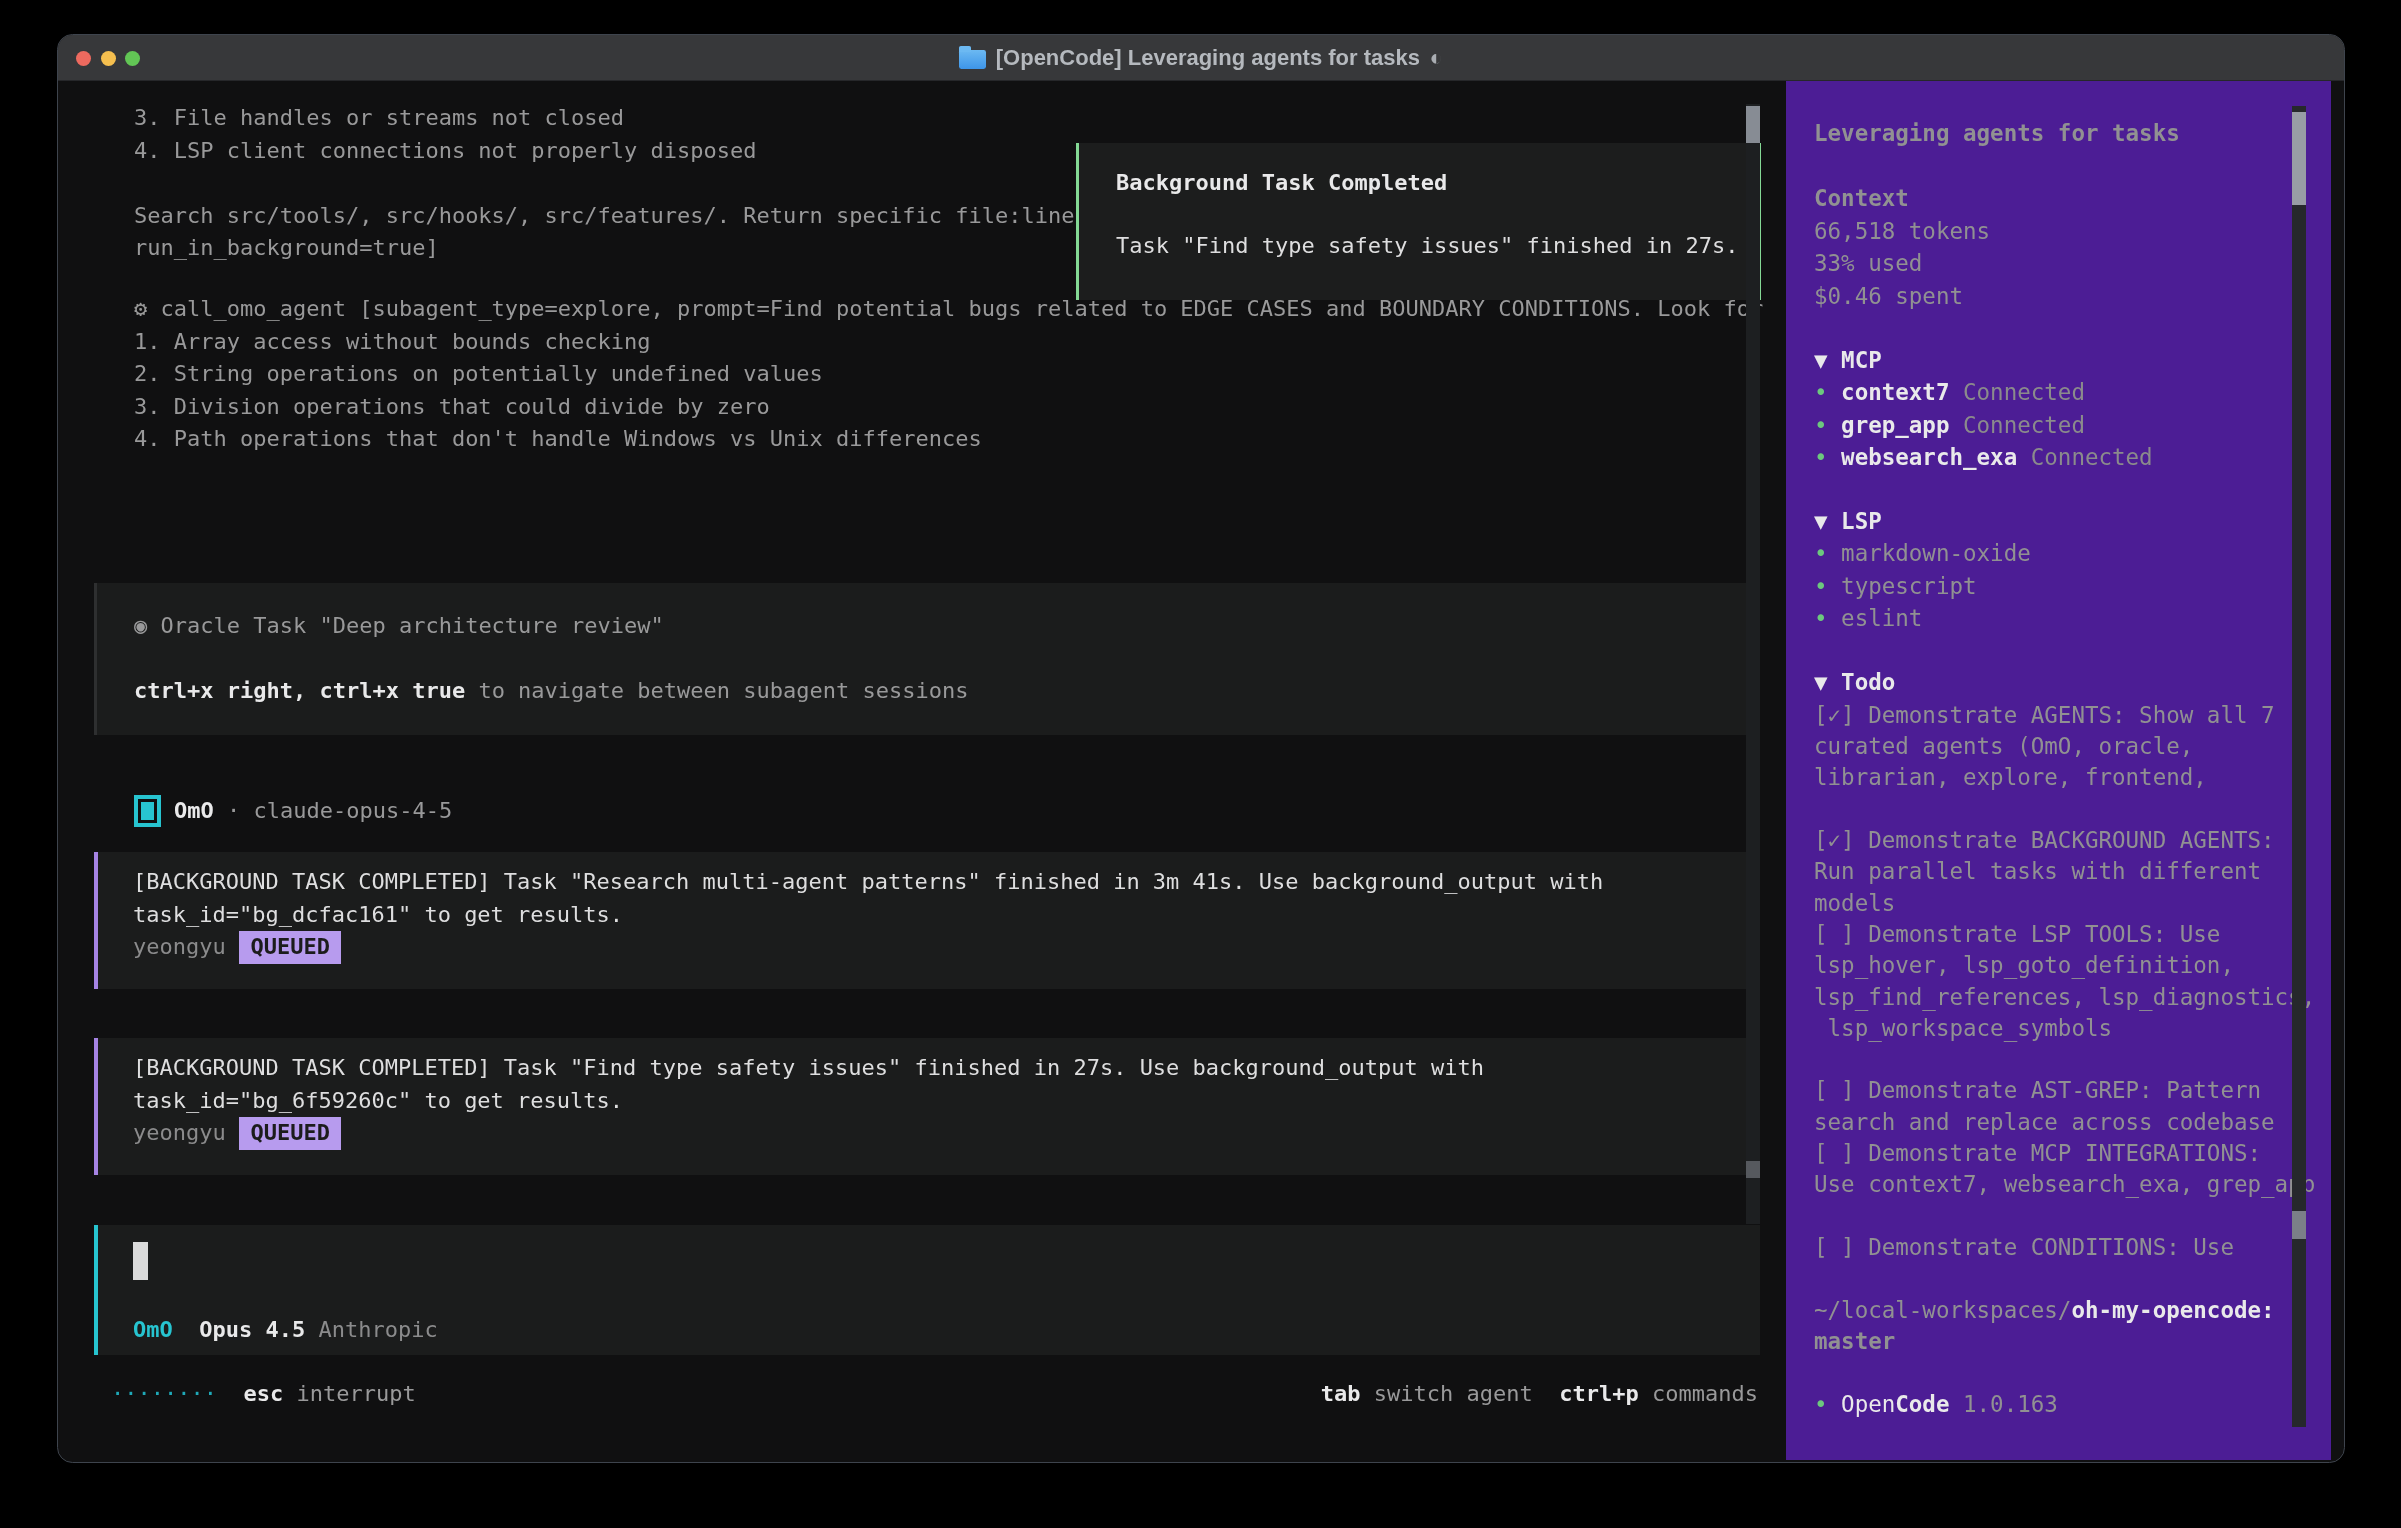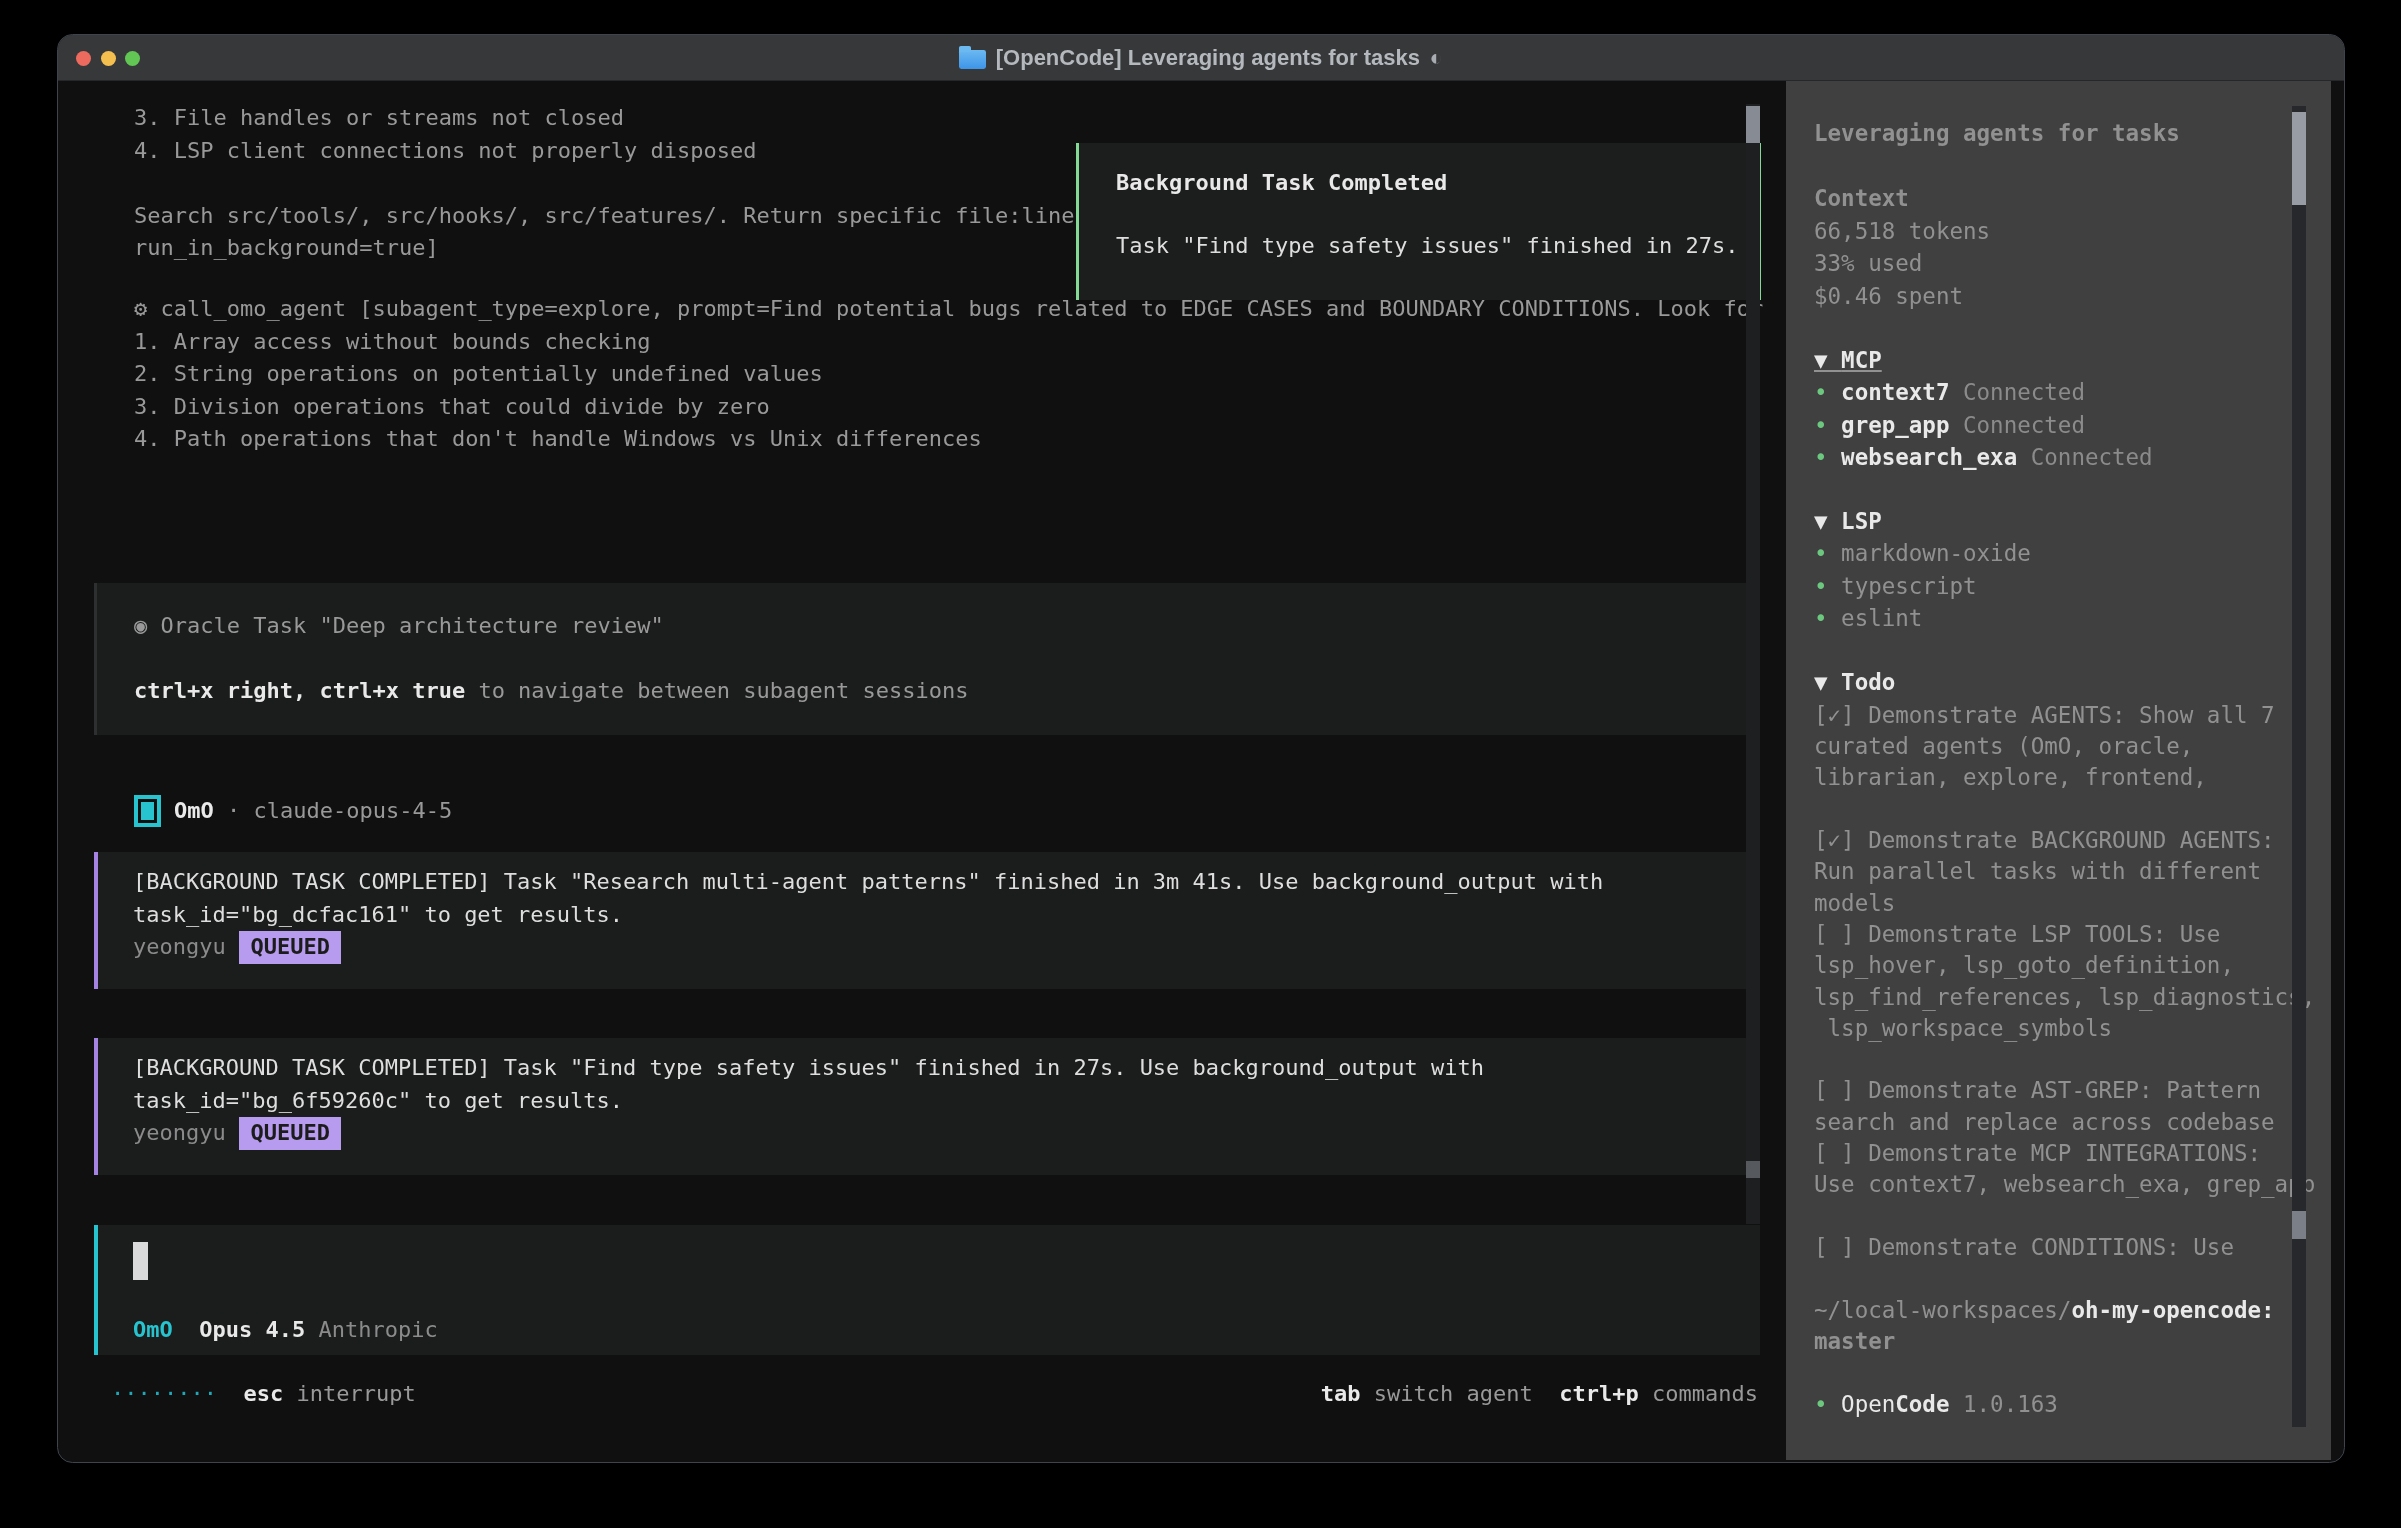--- a/index.html
+++ b/index.html
@@ -31,21 +31,21 @@
   .gear{color:#9a9a9a;}
   .box{position:absolute;background:#1b1c1c;box-sizing:border-box;}
   .oracle{border-left:3.5px solid #2e2f30;}
   .msg{border-left:4.7px solid #a583e3;}
   .inputbox{border-left:4.7px solid #27c4d0;}
   .toast{position:absolute;background:#1c1d1d;border-left:3px solid #84d995;
          border-right:3px solid #84d995;box-sizing:border-box;}
   .badge{display:inline-block;background:#b79bee;color:#1c1c1c;font-weight:bold;
          padding:0 11.2px;margin-left:13.6px;}
   .cursor{position:absolute;background:#dadada;}
-  .sb{position:absolute;background:#404040;}
+  .sb{position:absolute;background:#4c1d95;}
   .line{position:absolute;font-size:22.5px;line-height:31px;color:#919192;white-space:pre;}
   .gdot{color:#6cc87e;}
   .tri{color:#e9e9ea;}
   .dots{color:#1fa9b8;}
   .track{position:absolute;background:#212326;}
   .thumb{position:absolute;background:#989da5;}
 </style>
 </head>
 <body>
 
@@ -113,21 +113,21 @@
   <div class="thumb" style="left:1688px;top:1126px;width:14px;height:16.5px;background:#56595e;"></div>
 
   <div class="sb" style="left:1728px;top:46px;width:545px;height:1379px;">
     <div class="line w" style="left:28px;top:37px;">Leveraging agents for tasks</div>
 
     <div class="line w" style="left:28px;top:102px;">Context</div>
     <div class="line" style="left:28px;top:135px;">66,518 tokens</div>
     <div class="line" style="left:28px;top:167px;">33% used</div>
     <div class="line" style="left:28px;top:200px;">$0.46 spent</div>
 
-    <div class="line" style="left:28px;top:264px;text-decoration:underline;"><span class="tri">▼ </span><span class="w">MCP</span></div>
+    <div class="line" style="left:28px;top:264px;"><span class="tri">▼ </span><span class="w">MCP</span></div>
     <div class="line" style="left:28px;top:296px;"><span class="gdot">• </span><span class="w" style="font-weight:bold;color:#e9e9ea;">context7</span><span class="dim"> Connected</span></div>
     <div class="line" style="left:28px;top:329px;"><span class="gdot">• </span><span class="w" style="font-weight:bold;color:#e9e9ea;">grep_app</span><span class="dim"> Connected</span></div>
     <div class="line" style="left:28px;top:361px;"><span class="gdot">• </span><span class="w" style="font-weight:bold;color:#e9e9ea;">websearch_exa</span><span class="dim"> Connected</span></div>
 
     <div class="line" style="left:28px;top:425px;"><span class="tri">▼ </span><span class="w">LSP</span></div>
     <div class="line" style="left:28px;top:457px;"><span class="gdot">• </span><span>markdown-oxide</span></div>
     <div class="line" style="left:28px;top:490px;"><span class="gdot">• </span><span>typescript</span></div>
     <div class="line" style="left:28px;top:522px;"><span class="gdot">• </span><span>eslint</span></div>
 
     <div class="line" style="left:28px;top:586px;"><span class="tri">▼ </span><span class="w">Todo</span></div>

